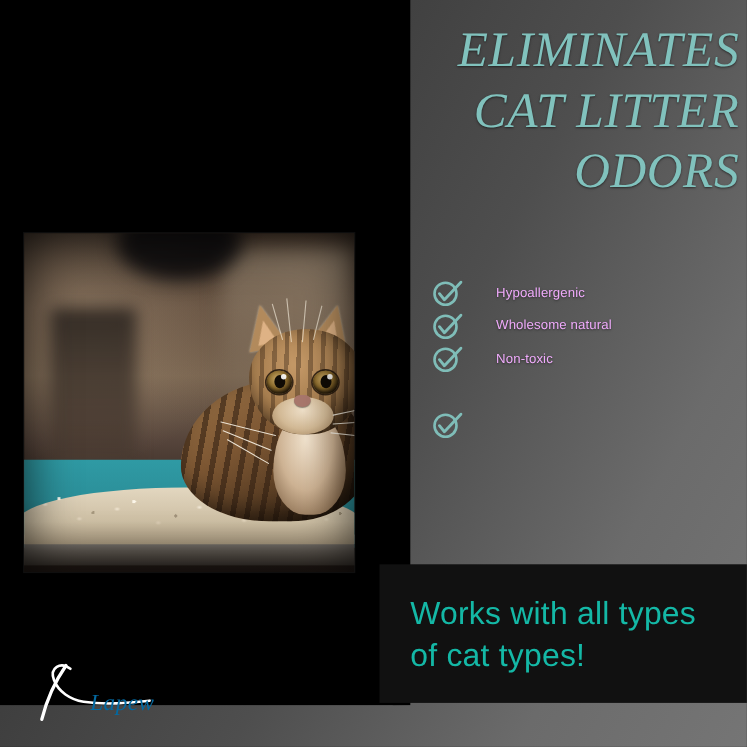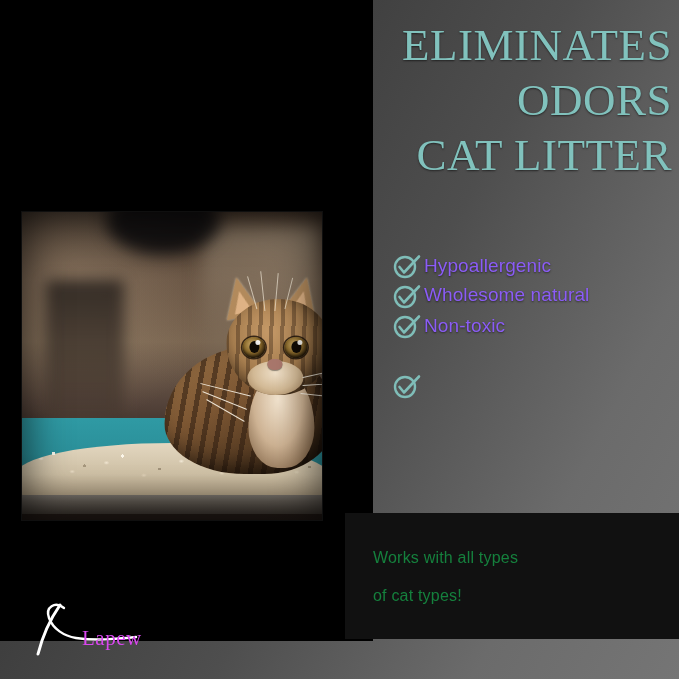--- a/index.html
+++ b/index.html
@@ -45,21 +45,21 @@
     width: 372px;
     text-align: right;
     font-family: "Liberation Serif", "DejaVu Serif", serif;
     font-size: 45px;
     line-height: 1.22;
     letter-spacing: 0.5px;
     color: #81c2bd;
     text-shadow: 0 1px 2px rgba(0,0,0,0.55);
     white-space: nowrap;
   }
-  .headline .hl-line { display: block; }
+  .headline .hl-line { display: block; font-style: italic; }
 
   
   .photo-wrap {
     position: absolute;
     left: 22px;
     top: 212px;
     width: 300px;
     height: 308px;
     overflow: hidden;
     background: #1b1410;
@@ -286,78 +286,80 @@
     min-height: 28px;
   }
   .bullet-icon {
     flex: 0 0 32px;
     width: 32px;
     height: 26px;
     margin-top: 1px;
   }
   .bullet-icon svg { display: block; }
   .bullet-text {
-    color: #8b5cf6;
-    font-size: 19px;
+    color: #f0abfc;
+    font-size: 12px;
     line-height: 28px;
     letter-spacing: 0.1px;
     text-shadow: 0 1px 2px rgba(0,0,0,0.5);
+    margin-left: 27px;
   }
   .bullet-text.wrap { line-height: 26px; }
 
   
   .caption {
     position: absolute;
     left: 345px;
     top: 513px;
     width: 334px;
     height: 126px;
     background: #111111;
     box-sizing: border-box;
     padding: 26px 0 0 28px;
   }
   .caption-line {
     display: block;
-    color: #15803d;
-    font-size: 16px;
+    color: #14b8a6;
+    font-size: 29px;
     line-height: 38px;
     letter-spacing: 0.2px;
   }
 
   
   .logo {
     position: absolute;
     left: 24px;
     top: 596px;
     width: 150px;
     height: 62px;
   }
   .logo svg { display: block; }
   .logo-word {
     position: absolute;
     left: 58px;
     top: 30px;
     font-family: "Liberation Serif", "DejaVu Serif", serif;
     font-size: 21px;
     letter-spacing: 0.5px;
-    color: #d946ef;
+    color: #0369a1;
+    font-style: italic;
   }
 </style>
 </head>
 <body>
 
 <div id="ad">
 
   <div class="bg-gray"></div>
   <div class="bg-black-left"></div>
 
   <div class="headline">
     <span class="hl-line">ELIMINATES</span>
+    <span class="hl-line">CAT LITTER</span>
     <span class="hl-line">ODORS</span>
-    <span class="hl-line">CAT LITTER</span>
   </div>
 
   <div class="photo-wrap">
     <div class="photo">
       <div class="ph-room"></div>
       <div class="ph-blur-door"></div>
       <div class="ph-blur-wall"></div>
       <div class="ph-dark-top"></div>
 
       <div class="ph-box"></div>

